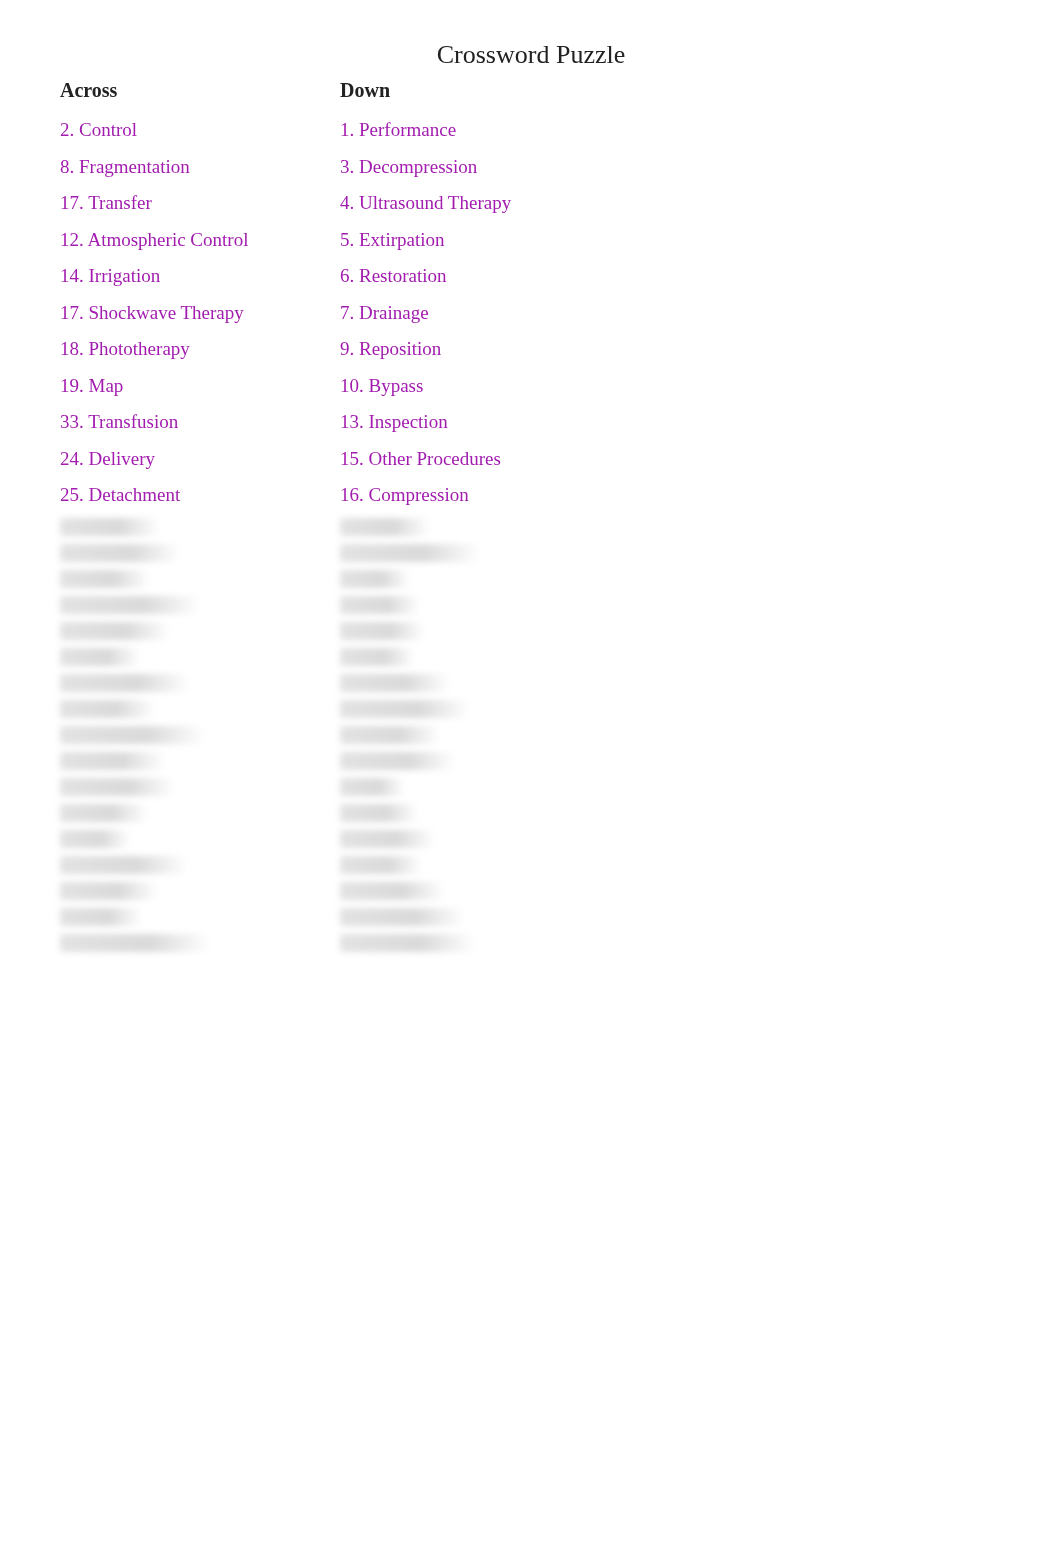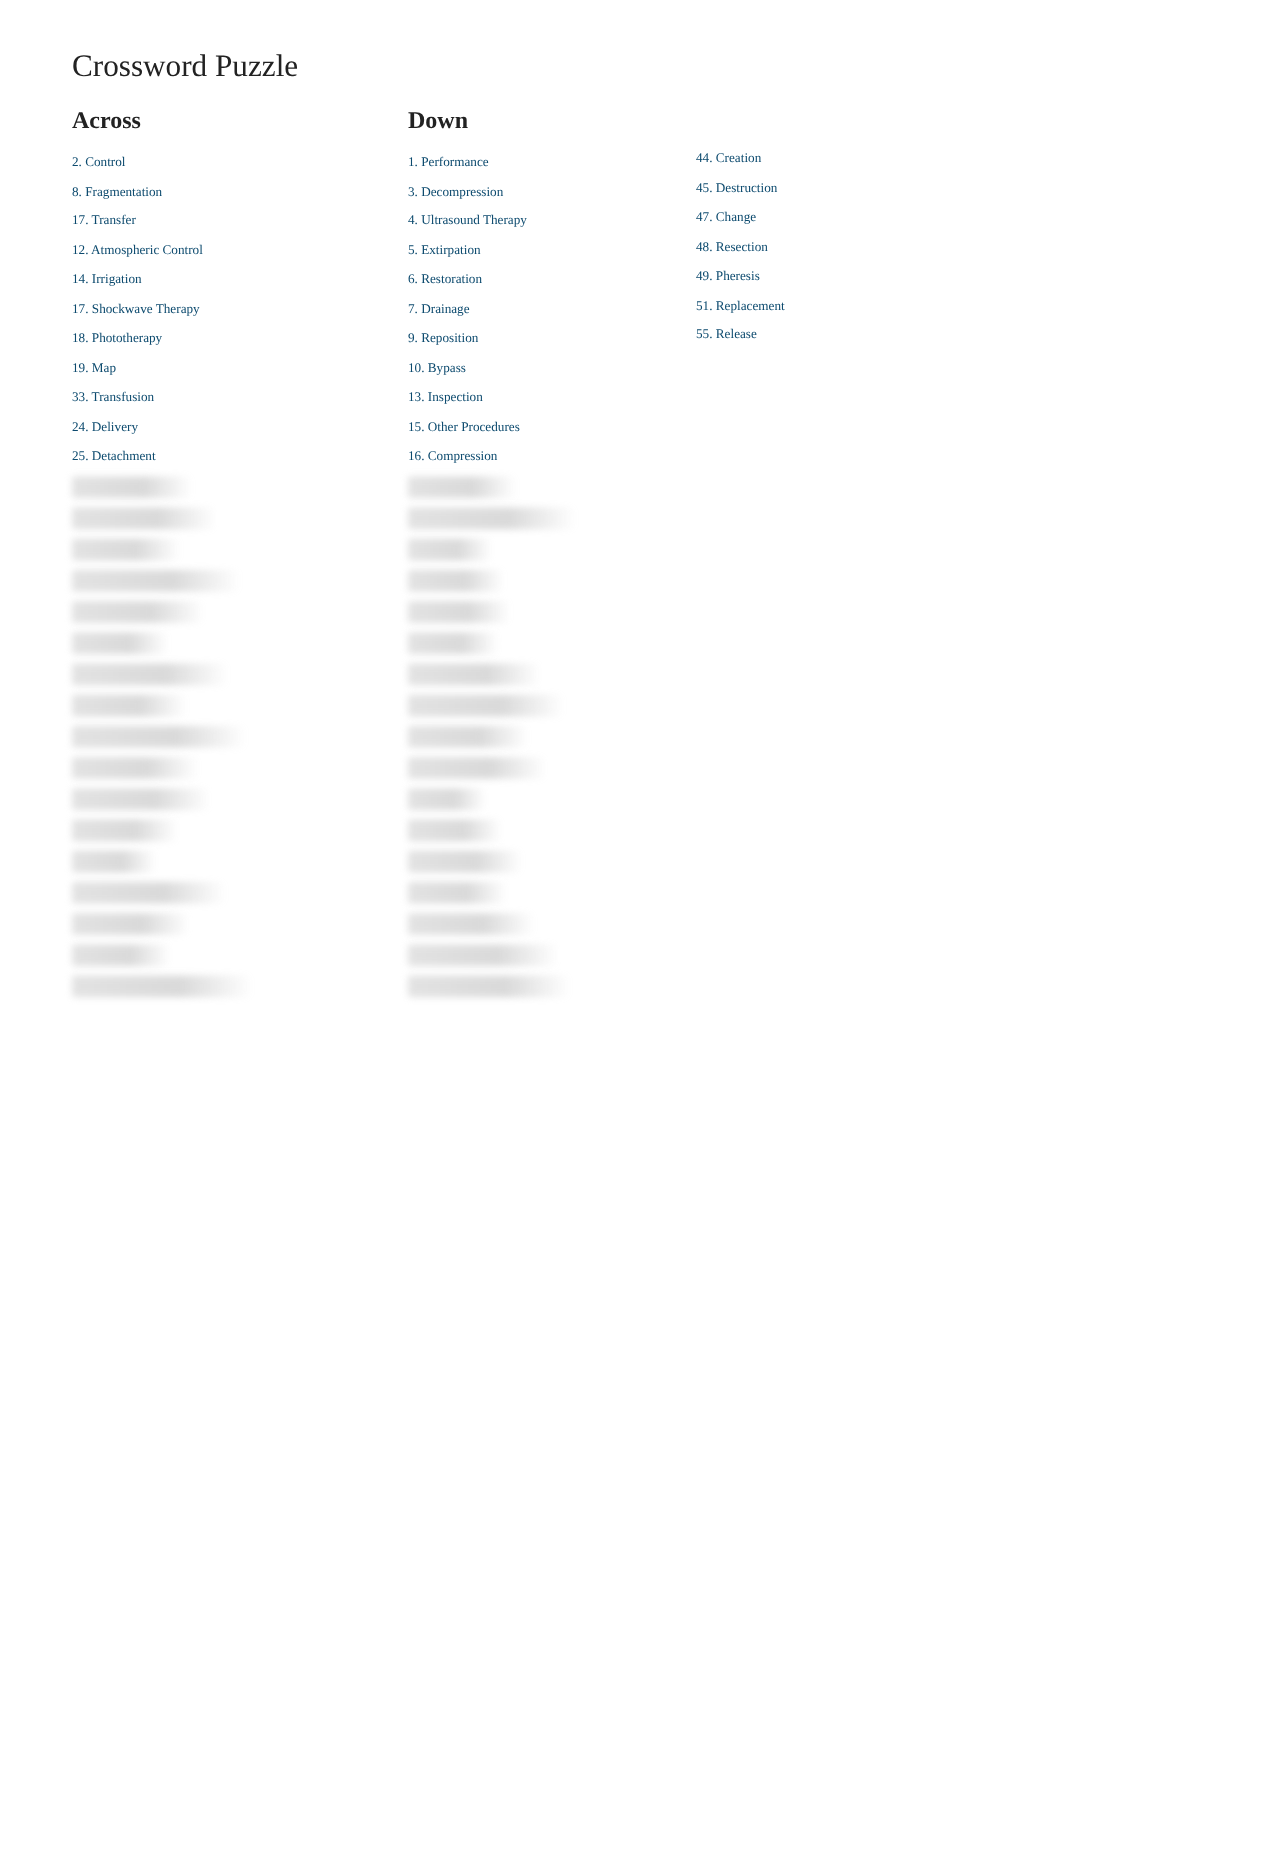--- a/index.html
+++ b/index.html
@@ -14,22 +14,23 @@
       font-size: 15px;
       color: #333;
       padding: 40px 60px;
       width: 1062px;
       min-height: 1561px;
     }
 
     h1.page-title {
       font-size: 26px;
       font-weight: normal;
-      margin-bottom: 20px;
+      margin-bottom: 9px;
       color: #222;
+      text-align: center;
     }
 
     .columns-container {
       display: flex;
       gap: 0;
     }
 
     .column-across {
       width: 260px;
       flex-shrink: 0;
@@ -54,22 +55,22 @@
 
     .col-header {
       font-size: 20px;
       font-weight: bold;
       margin-bottom: 14px;
       color: #222;
     }
 
     .clue-item {
       margin-bottom: 8px;
-      font-size: 11px;
-      color: #0c4a6e;
+      font-size: 19px;
+      color: #a21caf;
       line-height: 1.5;
     }
 
     .blurred-section {
       margin-top: 4px;
     }
 
     .blurred-item {
       margin-bottom: 8px;
       height: 18px;
@@ -198,27 +199,15 @@
         <div class="blurred-item-down w11"></div>
         <div class="blurred-item-down w12"></div>
         <div class="blurred-item-down w13"></div>
         <div class="blurred-item-down w14"></div>
         <div class="blurred-item-down w15"></div>
         <div class="blurred-item-down w16"></div>
         <div class="blurred-item-down w17"></div>
       </div>
     </div>
 
-    <div class="column-down2">
-
-      <div style="height: 34px;"></div>
-
-      <div class="clue-item">44. Creation</div>
-      <div class="clue-item">45. Destruction</div>
-      <div class="clue-item">47. Change</div>
-      <div class="clue-item">48. Resection</div>
-      <div class="clue-item">49. Pheresis</div>
-      <div class="clue-item">51. Replacement</div>
-      <div class="clue-item">55. Release</div>
-    </div>
 
   </div>
 </div>
 
 </body></html>

